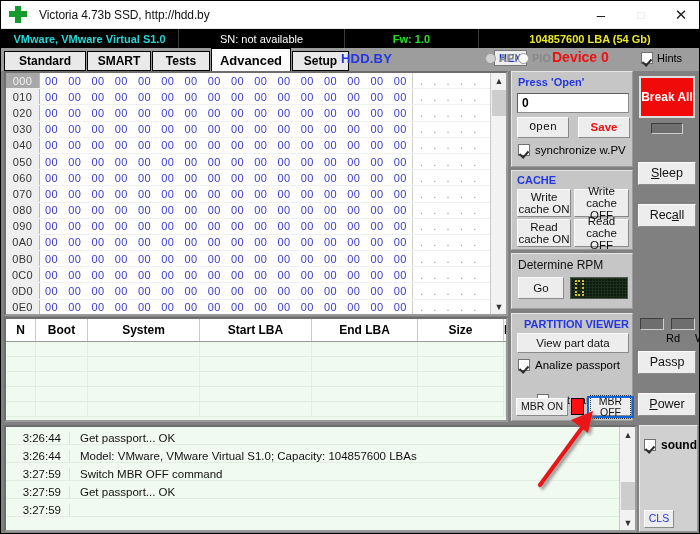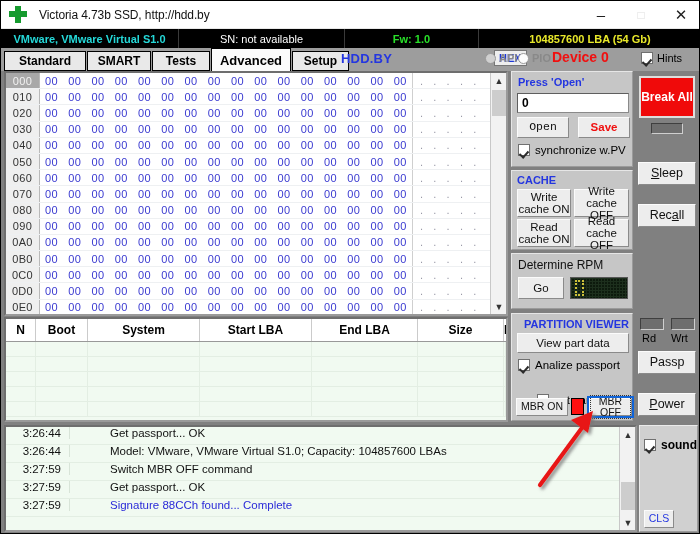--- a/index.html
+++ b/index.html
@@ -197,23 +197,23 @@
 
   
   .logpanel {
     position: absolute; left: 3px; top: 424px; width: 633px; height: 107px;
     background: #f1faf1;
     border: 2px solid #9a9a9a;
     border-top-color: #6e6e6e; border-left-color: #6e6e6e;
     overflow: hidden;
   }
   .logrow {
-    display: flex; height: 18px; align-items: flex-start;
+    display: flex; height: 18px; align-items: flex-end;
     border-bottom: 1px solid #e3eee3;
-    font-size: 11.5px; color: #111; gap: 30px;
+    font-size: 11.5px; color: #111;
   }
   .logtime { width: 64px; flex: 0 0 64px; text-align: right; padding-right: 8px;
              border-right: 1px solid #d8e4d8; }
   .logtext { padding-left: 10px; white-space: nowrap; }
   .logrow.sig .logtext { color: #2b2bd8; }
   .logsb {
     position: absolute; right: 0; top: 0; width: 16px; height: 103px;
     background: #f2f2f2; border-left: 1px solid #c8c8c8;
   }
 
@@ -252,21 +252,21 @@
     position: absolute; left: 638px; top: 75px; width: 56px; height: 42px;
     background: #f00a0a; border: 2px solid #dededc;
     color: #fff; font-size: 12px; font-weight: bold;
     display: flex; align-items: center; justify-content: center;
   }
   .smallbar {
     position: absolute; background: #6e6e6e;
     border: 1px solid #cfcfcf; border-top-color: #3f3f3f; border-left-color: #3f3f3f;
   }
   .rwlabel {
-    position: absolute; font-size: 11px; color: #000;
+    position: absolute; font-size: 11px; color: #000; margin-left: 24px;
   }
   .lcd {
     background: #0d1a0d; border: 1px solid #555;
     position: relative; overflow: hidden;
   }
   .lcd-dots {
     position: absolute; inset: 0;
     background-image:
       repeating-linear-gradient(to right, #1d2f1d 0 1px, transparent 1px 3px),
       repeating-linear-gradient(to bottom, #1d2f1d 0 1px, transparent 1px 3px);
@@ -756,21 +756,20 @@
         <div class="logrow">
           <div class="logtime">3:27:59</div>
           <div class="logtext">Switch MBR OFF command</div>
         </div>
         <div class="logrow">
           <div class="logtime">3:27:59</div>
           <div class="logtext">Get passport... OK</div>
         </div>
         <div class="logrow sig">
           <div class="logtime">3:27:59</div>
-          <div class="logtext">Signature 88CCh found... Complete</div>
         </div>
       </div>
     <div class="logsb">
       <div class="sb-arrow">▲</div>
       <div class="sb-thumb" style="top:55px;height:28px;"></div>
       <div class="sb-arrow bot">▼</div>
     </div>
   </div>
 
   <div class="gbox" style="left:510px;top:70px;width:122px;height:96px;">

